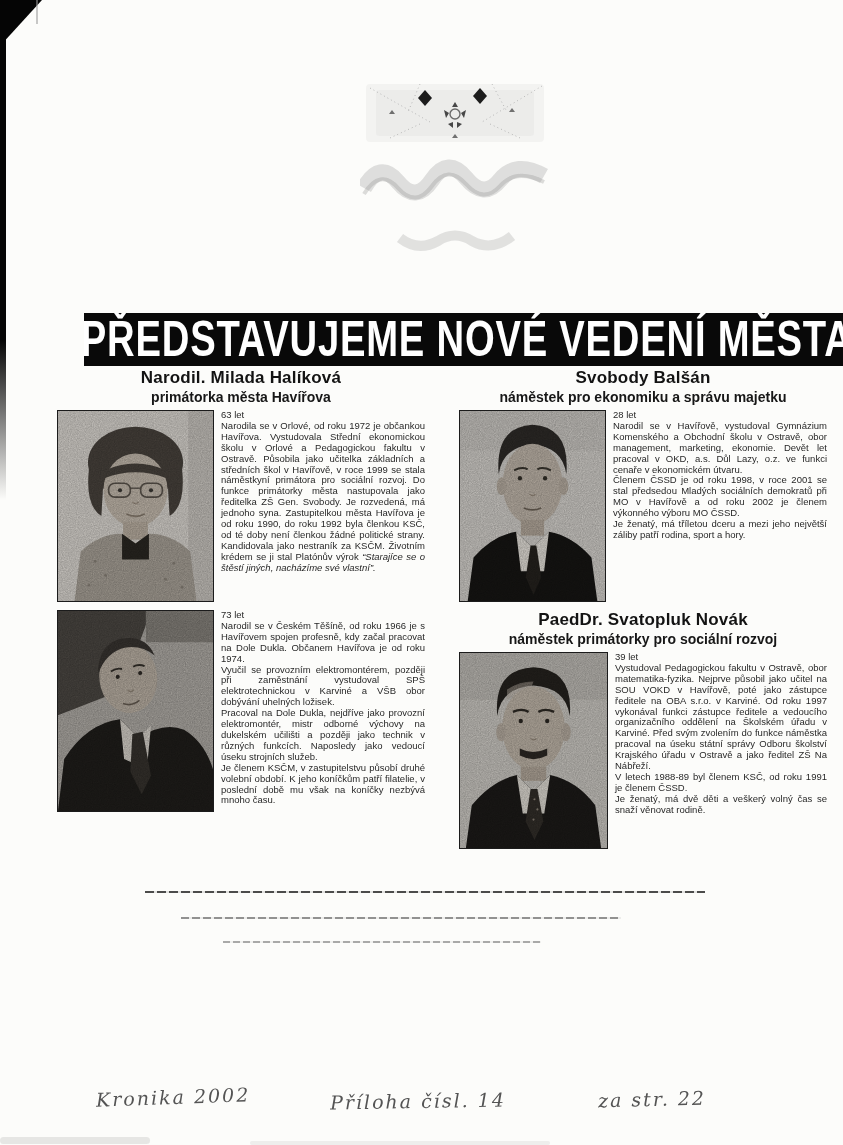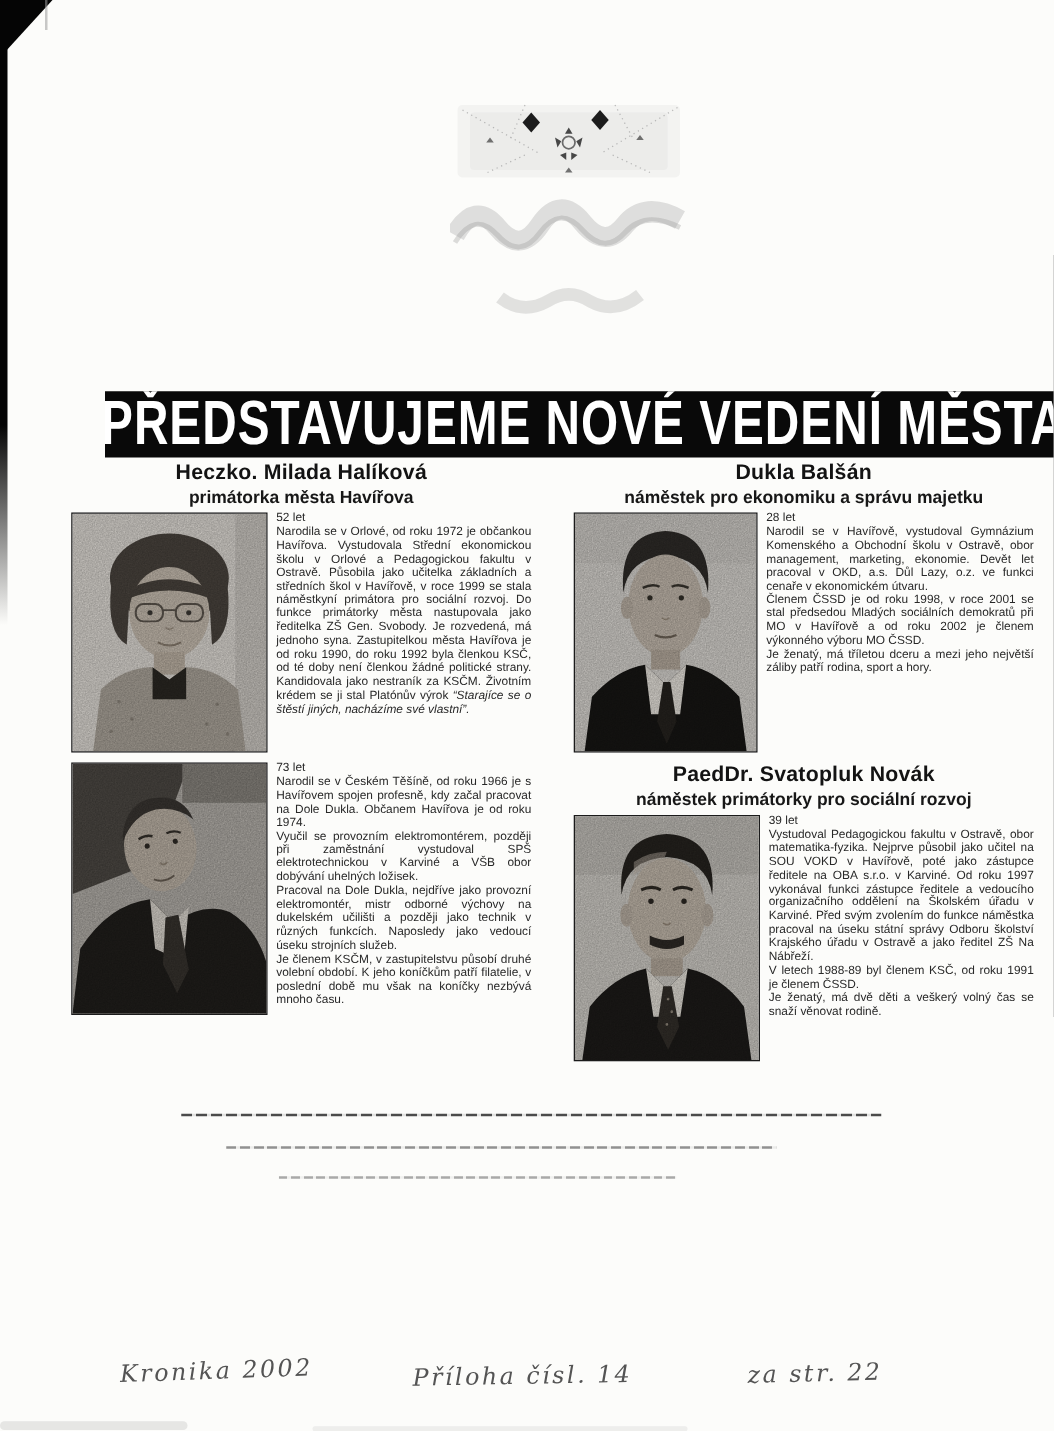--- a/index.html
+++ b/index.html
@@ -95,21 +95,21 @@
     <path d="M40,158 Q58,172 78,161 Q95,150 112,161 Q132,172 152,156" fill="none" stroke="#a8a8a8" stroke-width="10" opacity="0.32"></path>
   </svg>
 
   <div class="titlebar">
     <span>PŘEDSTAVUJEME NOVÉ VEDENÍ MĚSTA</span>
   </div>
 
   <div class="grid">
 
     <div class="profile">
-      <h2 class="pname">Heczko. Milada Halíková</h2>
+      <h2 class="pname">Narodil. Milada Halíková</h2>
       <div class="prole">primátorka města Havířova</div>
       <div class="prow">
         <div class="photo">
           <svg width="155" height="190" viewBox="0 0 150 192" preserveAspectRatio="none">
             <defs>
                 <filter id="g1">
                   <feTurbulence type="fractalNoise" baseFrequency="0.9" numOctaves="2" result="n"></feTurbulence>
             <feColorMatrix in="n" type="matrix" values="0 0 0 0 0 0 0 0 0 0 0 0 0 0 0 0.5 0.5 0.5 0 0"></feColorMatrix>
                 </filter>
               </defs>
@@ -135,28 +135,28 @@
                 <circle cx="46" cy="166" r="1.4"></circle>
                 <circle cx="30" cy="176" r="1.4"></circle>
             <circle cx="112" cy="154" r="1.4"></circle>
                 <circle cx="104" cy="170" r="1.4"></circle>
                 <circle cx="120" cy="178" r="1.4"></circle>
               </g>
             <rect width="150" height="192" filter="url(#g1)" opacity="0.3"></rect>
           </svg>
         </div>
         <div class="bio">
-          <p class="age">52 let</p>
+          <p class="age">63 let</p>
           <p><span>Narodila se v Orlové, od roku 1972 je občankou Havířova. Vystudovala Střední ekonomickou školu v Orlové a Pedagogickou fakultu v Ostravě. Působila jako učitelka základních a středních škol v Havířově, v roce 1999 se stala náměstkyní primátora pro sociální rozvoj. Do funkce primátorky města nastupovala jako ředitelka ZŠ Gen. Svobody. Je rozvedená, má jednoho syna. Zastupitelkou města Havířova je od roku 1990, do roku 1992 byla členkou KSČ, od té doby není členkou žádné politické strany. Kandidovala jako nestraník za KSČM. Životním krédem se ji stal Platónův výrok</span> <em>“Starajíce se o štěstí jiných, nacházíme své vlastní”.</em></p>
         </div>
       </div>
     </div>
 
     <div class="profile">
-      <h2 class="pname">Dukla Balšán</h2>
+      <h2 class="pname">Svobody Balšán</h2>
       <div class="prole">náměstek pro ekonomiku a správu majetku</div>
       <div class="prow">
         <div class="photo">
           <svg width="145" height="190" viewBox="0 0 150 192" preserveAspectRatio="none">
             <defs>
                 <filter id="g2">
                   <feTurbulence type="fractalNoise" baseFrequency="0.9" numOctaves="2" result="n"></feTurbulence>
             <feColorMatrix in="n" type="matrix" values="0 0 0 0 0 0 0 0 0 0 0 0 0 0 0 0.5 0.5 0.5 0 0"></feColorMatrix>
                 </filter>
               </defs>

